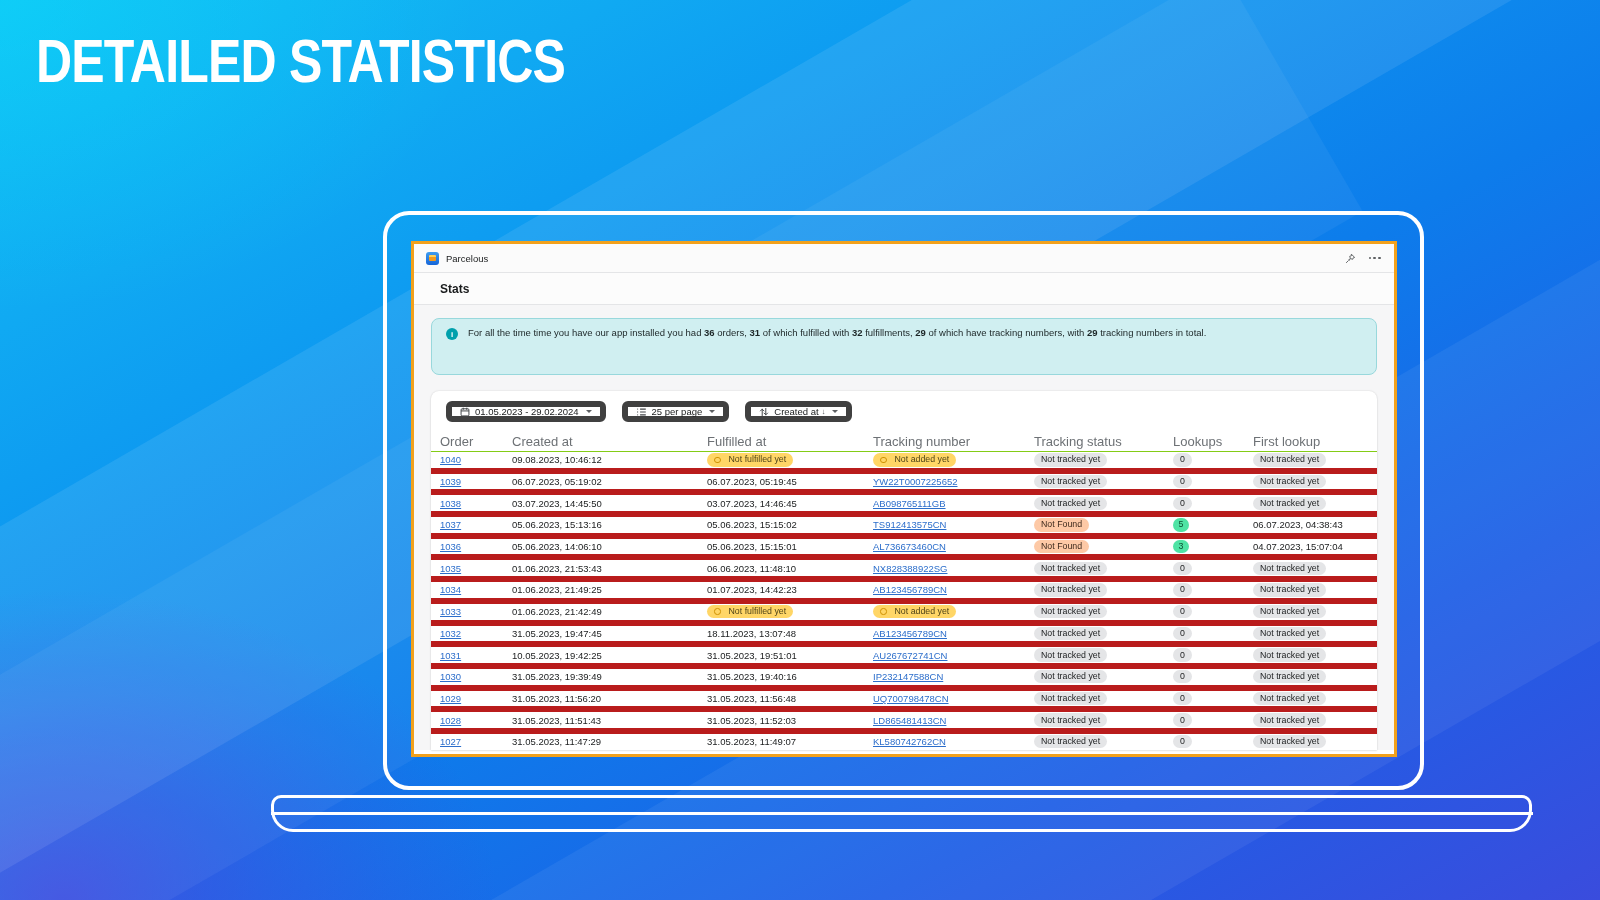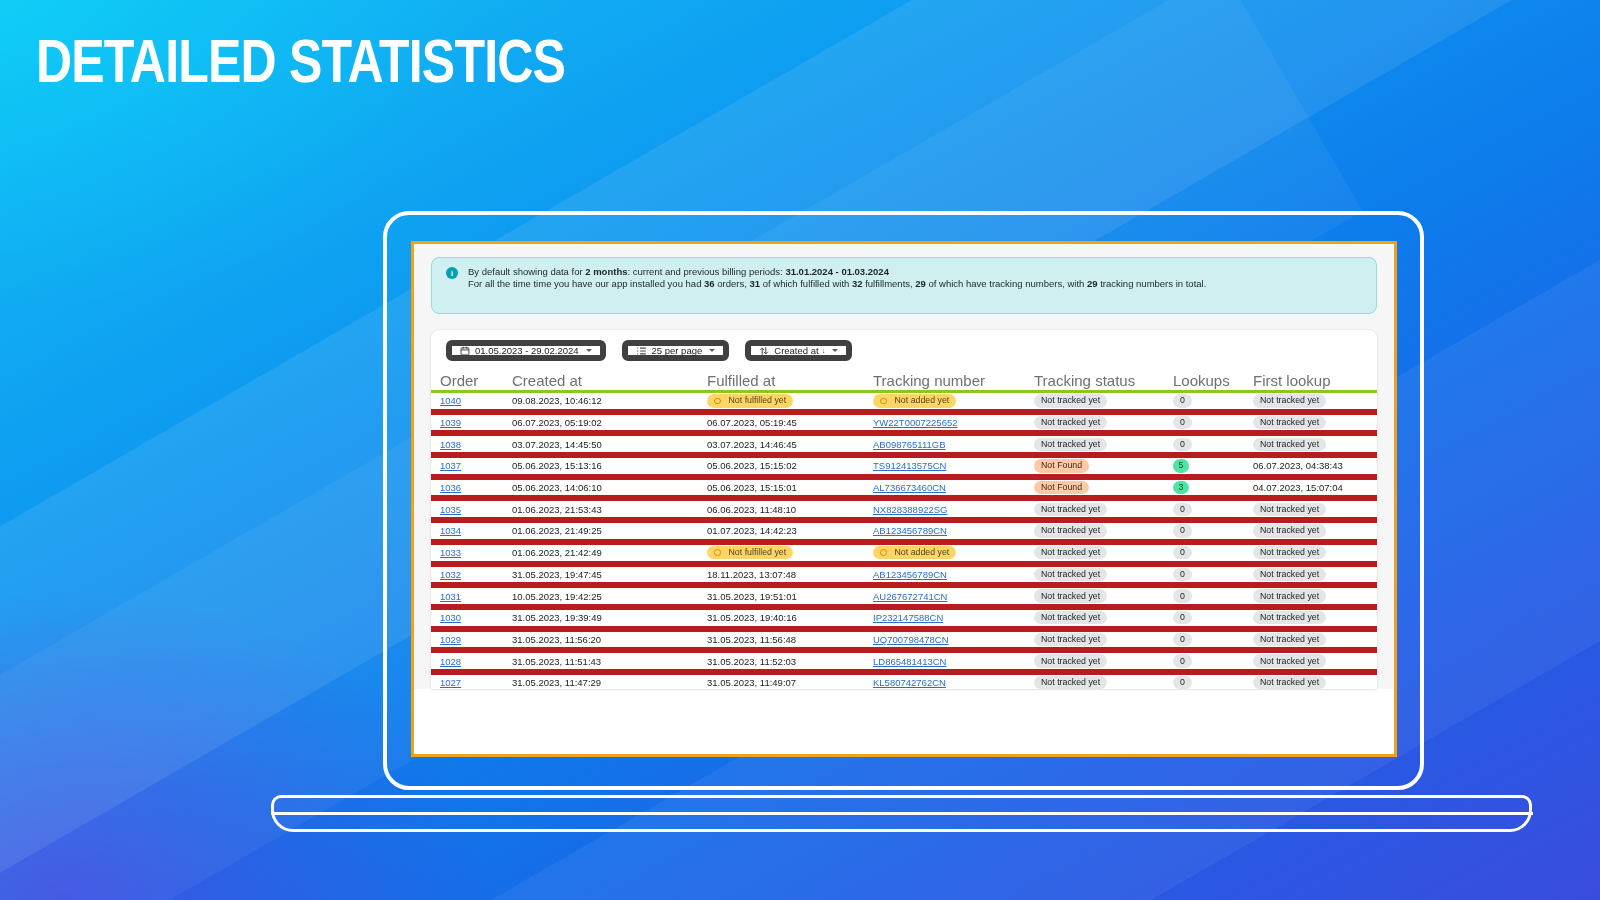--- a/index.html
+++ b/index.html
@@ -64,21 +64,21 @@
     padding:0 15px;}
   .fbtn{height:21px;border:6px solid #404040;border-radius:6px;background:#fff;
     display:inline-flex;align-items:center;gap:5px;padding:0 8px;font-size:9.5px;
     color:#202223;font-family:inherit;cursor:pointer;}
   .fic{display:inline-flex;align-items:center;}
   .caret{width:0;height:0;border-left:3.2px solid transparent;border-right:3.2px solid transparent;
     border-top:3.8px solid #5c5f62;margin-left:2px;}
   .sortdir{font-size:7.5px;color:#44474a;margin-left:-2px;}
 
   .thead,.tr{display:flex;align-items:center;padding-left:9px;}
-  .thead{height:19px;color:var(--c-subdued,#6d7175);font-size:15px;border-bottom:3px solid #84cc16;}
+  .thead{height:19px;color:var(--c-subdued,#6d7175);font-size:13px;border-bottom:1px solid #84cc16;}
   .tr{height:21.7px;box-sizing:border-box;border-bottom:6px solid #b91c1c;font-size:9.5px;}
   .col0{width:72px;}.col1{width:163px;}.col2{width:166px;padding-left:32px;}.col3{width:161px;}
   .col4{width:139px;}.col5{width:80px;}.col6{flex:1;}
   .td,.th{white-space:nowrap;overflow:hidden;}
   a.link{color:var(--c-link,#2c6ecb);text-decoration:underline;cursor:pointer;}
 
   .badge{display:inline-flex;align-items:center;gap:8px;font-size:8.8px;line-height:11px;
     padding:1.2px 7px;border-radius:9px;}
   .badge.gray{background:var(--c-badge_neutral_bg,#e4e5e7);color:#202223;}
   .badge.warn{background:var(--c-badge_warning_bg,#ffd666);color:#4f4418;}
@@ -94,27 +94,48 @@
   <div class="stripe s1"></div>
   <div class="stripe s2"></div>
   <div class="stripe s3"></div>
 
   <h1 class="title">DETAILED STATISTICS</h1>
 
   <div class="laptop-screen"></div>
   <div class="laptop-base"></div>
 
   <div class="app-card">
-
+    <div class="app-header">
+      <span class="app-icon">
+          <span class="box"></span>
+        </span>
+      <span class="app-name">Parcelous</span>
+      <span class="header-actions">
+        <span class="pin">
+          <svg width="11" height="11" viewBox="0 0 20 20" fill="none" stroke="#5c5f62" stroke-width="1.7" stroke-linejoin="round" stroke-linecap="round">
+            <path d="M12 2.5l5.5 5.5-2.6.9-.9 2.6-3.6-1.2-3.1 3.1-.7-.7 3.1-3.1-1.2-3.6 2.6-.9z"></path>
+            <path d="M6 14l-3.5 3.5"></path>
+          </svg>
+        </span>
+        <span class="dots">
+            <i></i>
+            <i></i>
+            <i></i>
+          </span>
+      </span>
+    </div>
+
+    <div class="app-stats-bar">
+      <span>Stats</span>
+    </div>
 
     <div class="app-content">
       <div class="banner">
         <span class="info-icon">i</span>
         <div class="banner-text">
-            <div><span>By default showing data for </span><span class="b">2 months</span><span>: current and previous billing periods: </span><span class="b">31.01.2024 - 01.03.2024</span></div>
             <div><span>For all the time time you have our app installed you had </span><span class="b">36</span><span> orders, </span><span class="b">31</span><span> of which fulfilled with </span><span class="b">32</span><span> fulfillments, </span><span class="b">29</span><span> of which have tracking numbers, with </span><span class="b">29</span><span> tracking numbers in total.</span></div>
           </div>
       </div>
 
       <div class="table-card">
         <div class="filters">
           <button class="fbtn">
             <span class="fic">
               <svg width="10" height="10" viewBox="0 0 14 14" fill="none" stroke="#44474a" stroke-width="1.4">
                   <rect x="1.5" y="2.5" width="11" height="10" rx="1.5"></rect>

